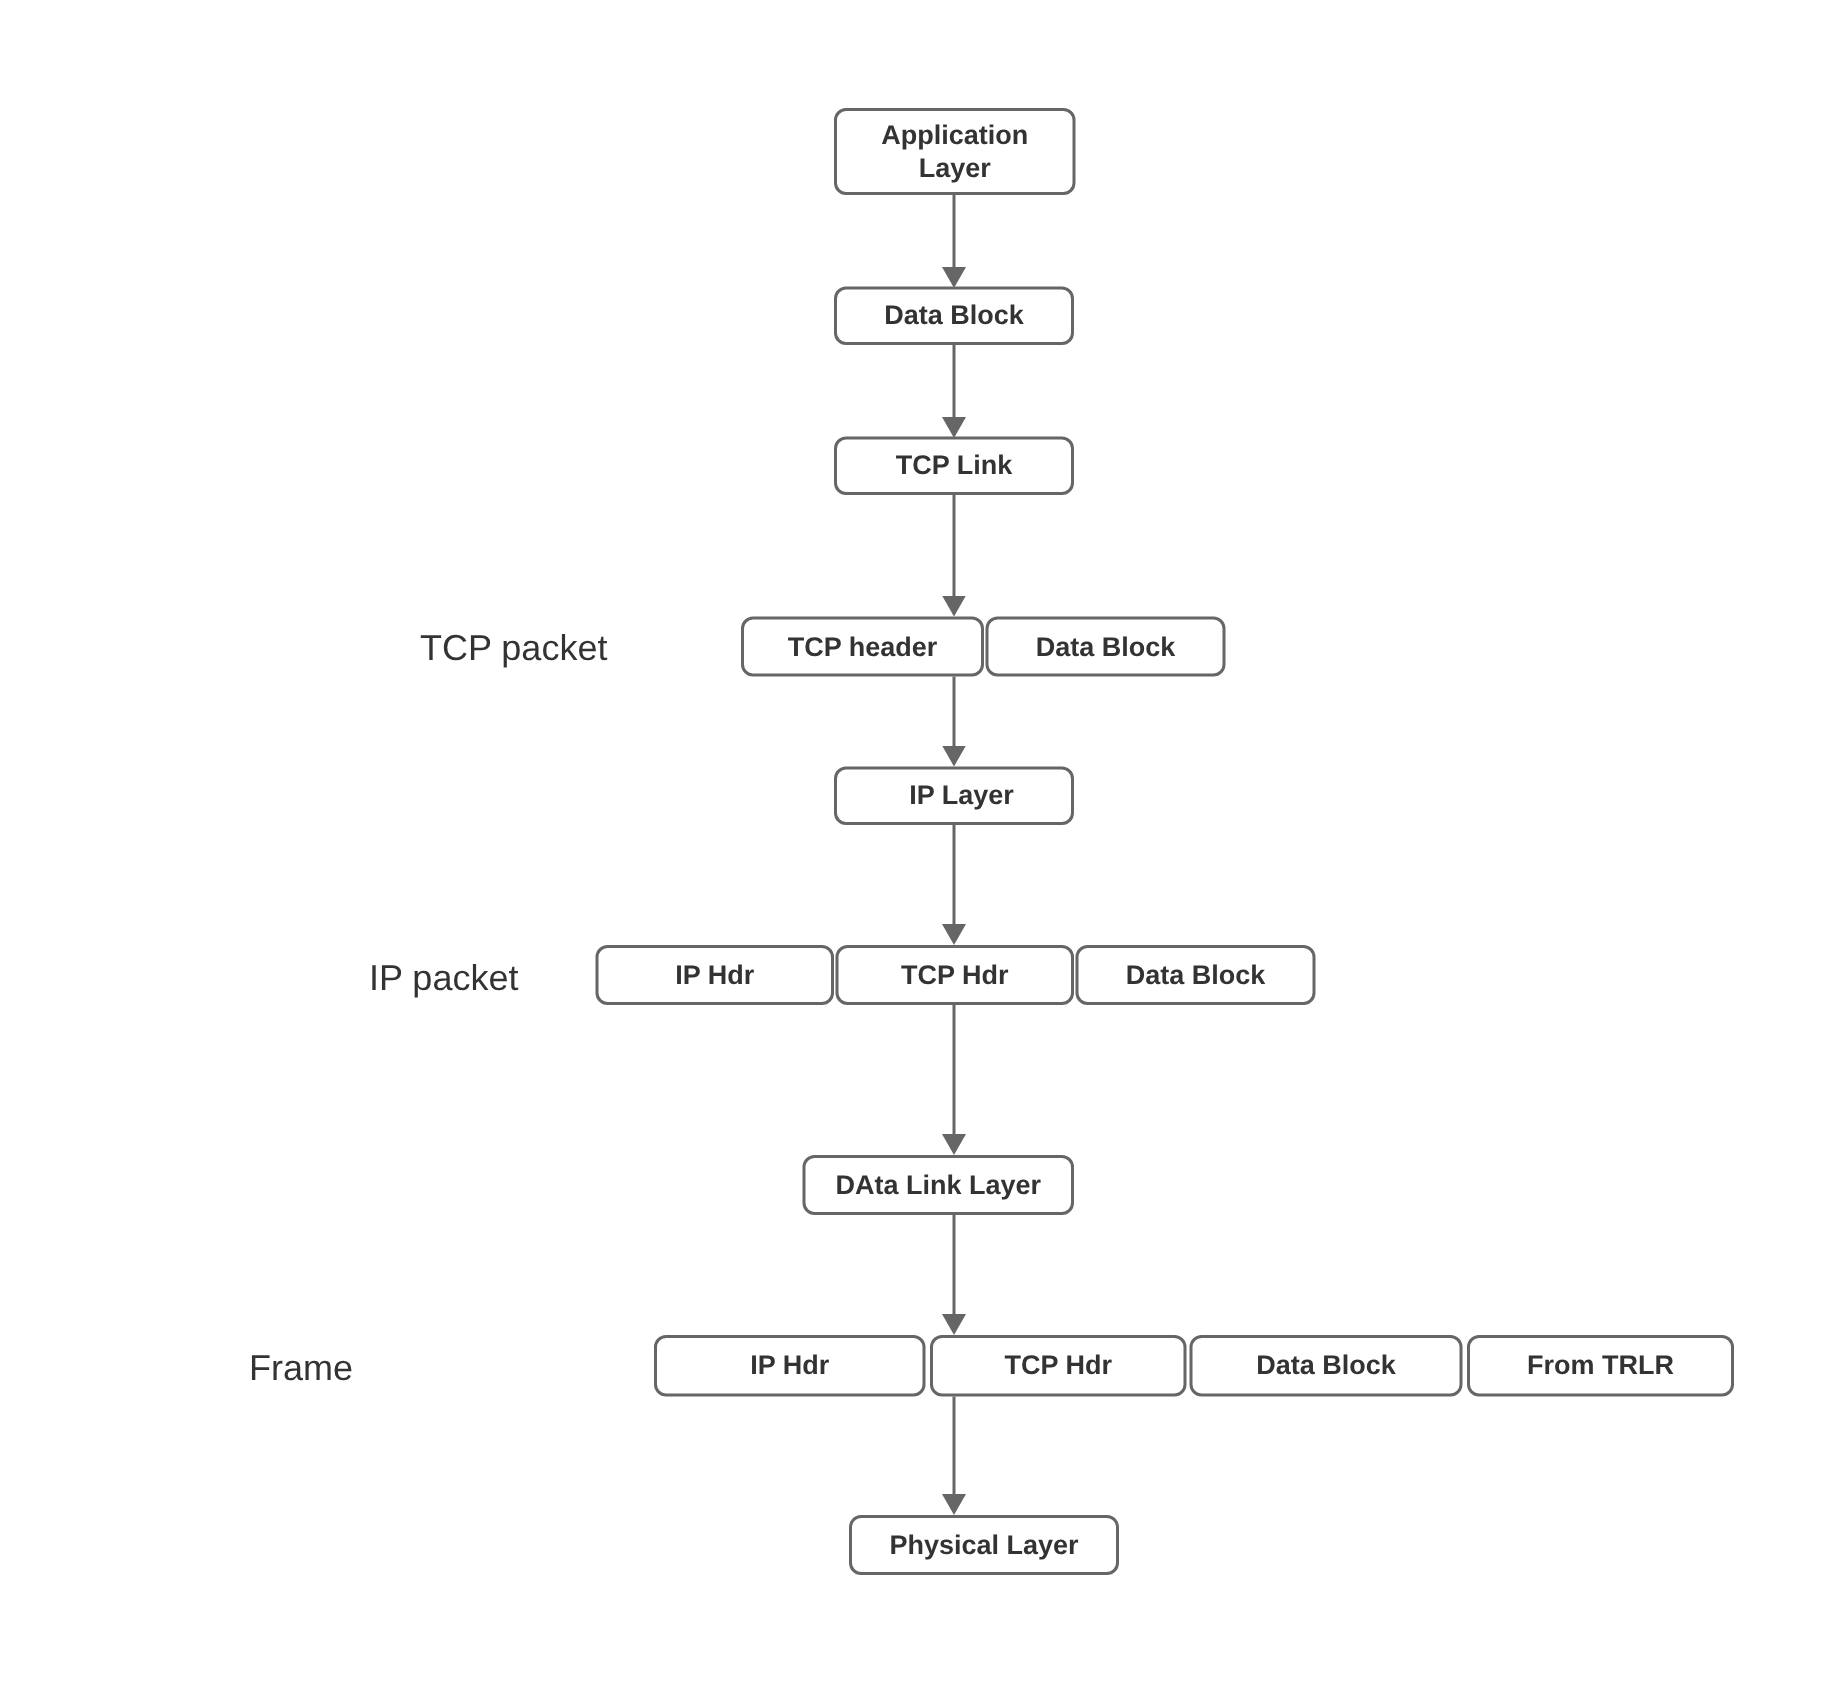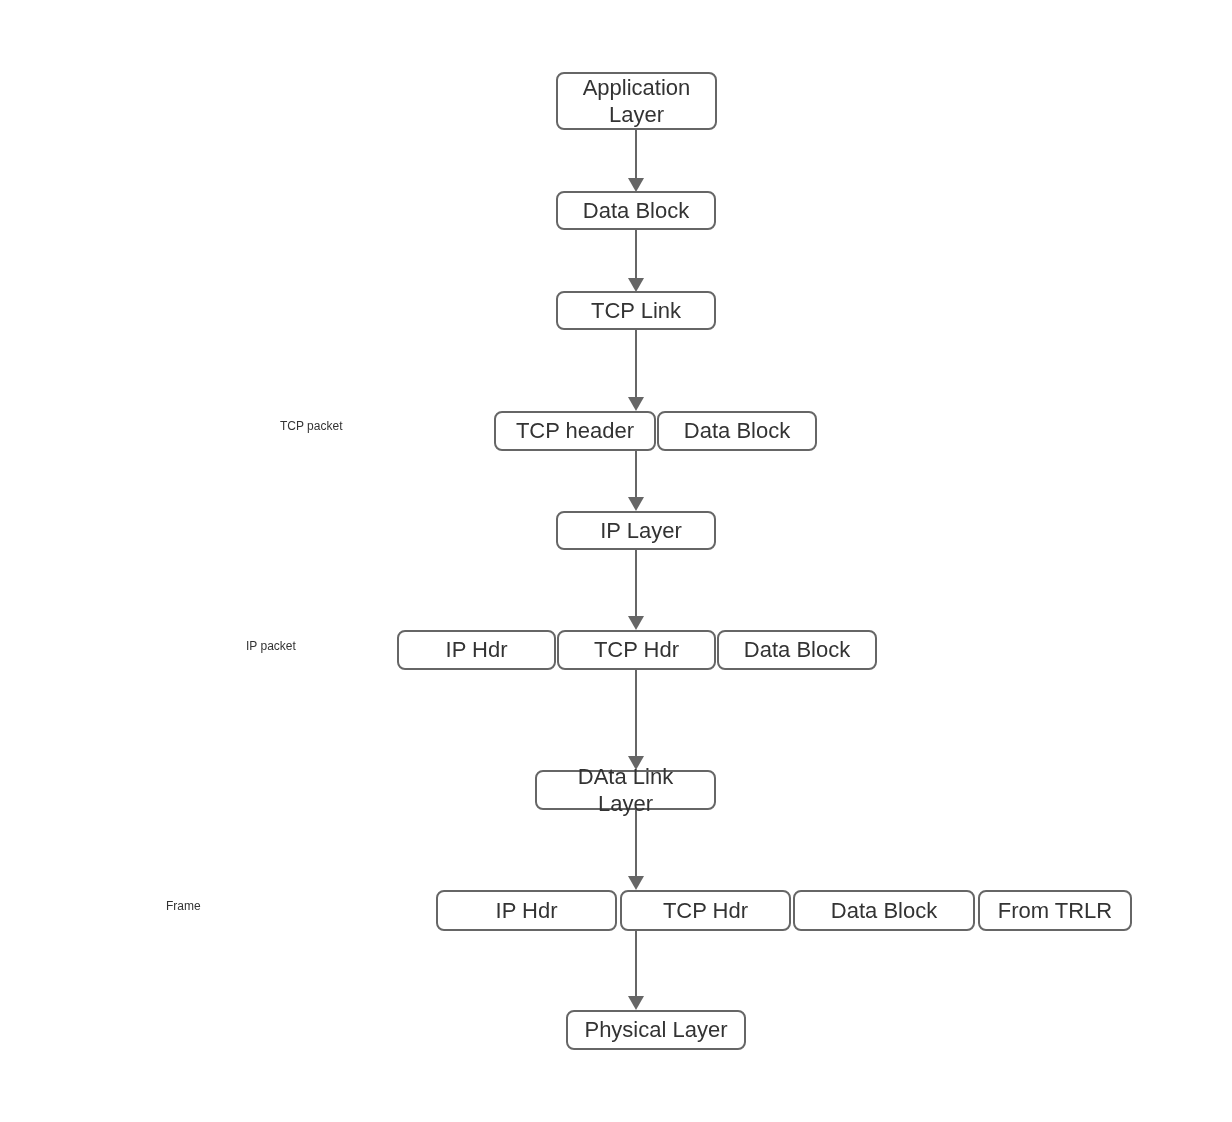--- a/index.html
+++ b/index.html
@@ -38,28 +38,29 @@
   #arrowhead path { fill: var(--arrow); }
   .node {
     position: absolute;
     background: var(--node-fill);
     border: 2px solid var(--node-stroke);
     border-radius: 8px;
     display: flex;
     align-items: center;
     justify-content: center;
     text-align: center;
-    font-size: 22px;
+    font-size: 18px;
     line-height: 1.25;
     color: var(--text);
     padding: 2px 12px;
+    font-weight: bold;
   }
   .row-label {
     position: absolute;
-    font-size: 12px;
+    font-size: 24px;
     color: var(--text);
     white-space: nowrap;
   }
 </style>
 </head>
 <body>
 
 <div class="canvas">
 
   <svg class="arrows" viewBox="0 0 1232 1122" xmlns="http://www.w3.org/2000/svg">
@@ -94,17 +95,17 @@
   <div class="node" style="left:397px; top:630px; width:159px; height:40px;">IP Hdr</div>
   <div class="node" style="left:557px; top:630px; width:159px; height:40px;">TCP Hdr</div>
   <div class="node" style="left:717px; top:630px; width:160px; height:40px;">Data Block</div>
 
   <div class="node" style="left:535px; top:770px; width:181px; height:40px;">DAta Link Layer</div>
 
   <div class="row-label" style="left:166px; top:899px;">Frame</div>
   <div class="node" style="left:436px; top:890px; width:181px; height:41px;">IP Hdr</div>
   <div class="node" style="left:620px; top:890px; width:171px; height:41px;">TCP Hdr</div>
   <div class="node" style="left:793px; top:890px; width:182px; height:41px;">Data Block</div>
-  <div class="node" style="left:978px; top:890px; width:154px; height:41px;">From TRLR</div>
+  <div class="node" style="left:978px; top:890px; width:178px; height:41px;">From TRLR</div>
 
   <div class="node" style="left:566px; top:1010px; width:180px; height:40px;">Physical Layer</div>
 
 </div>
 
 </body></html>

